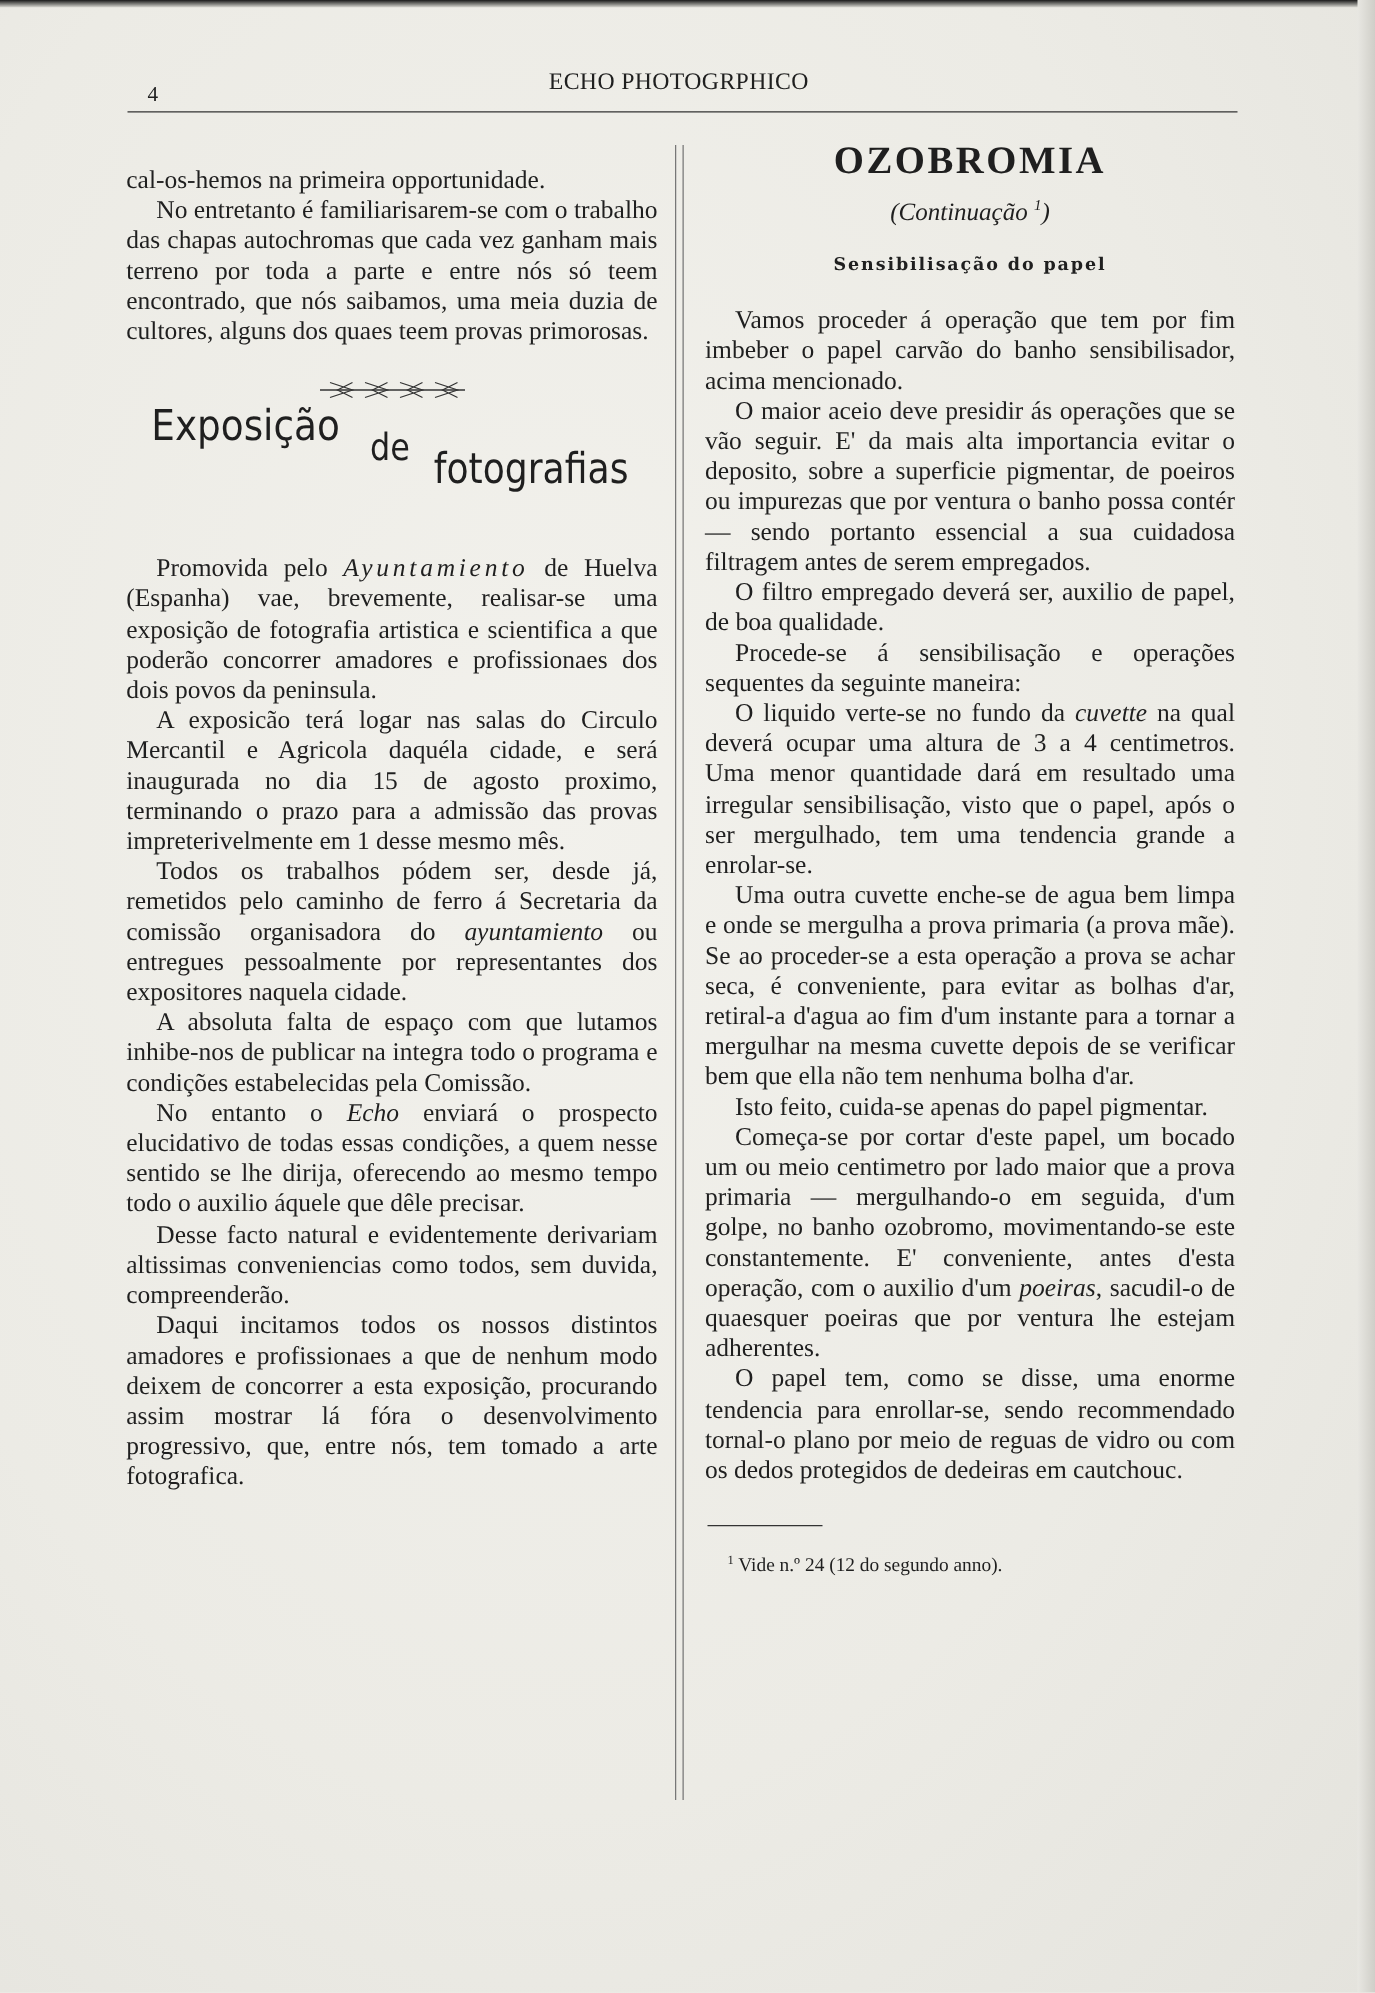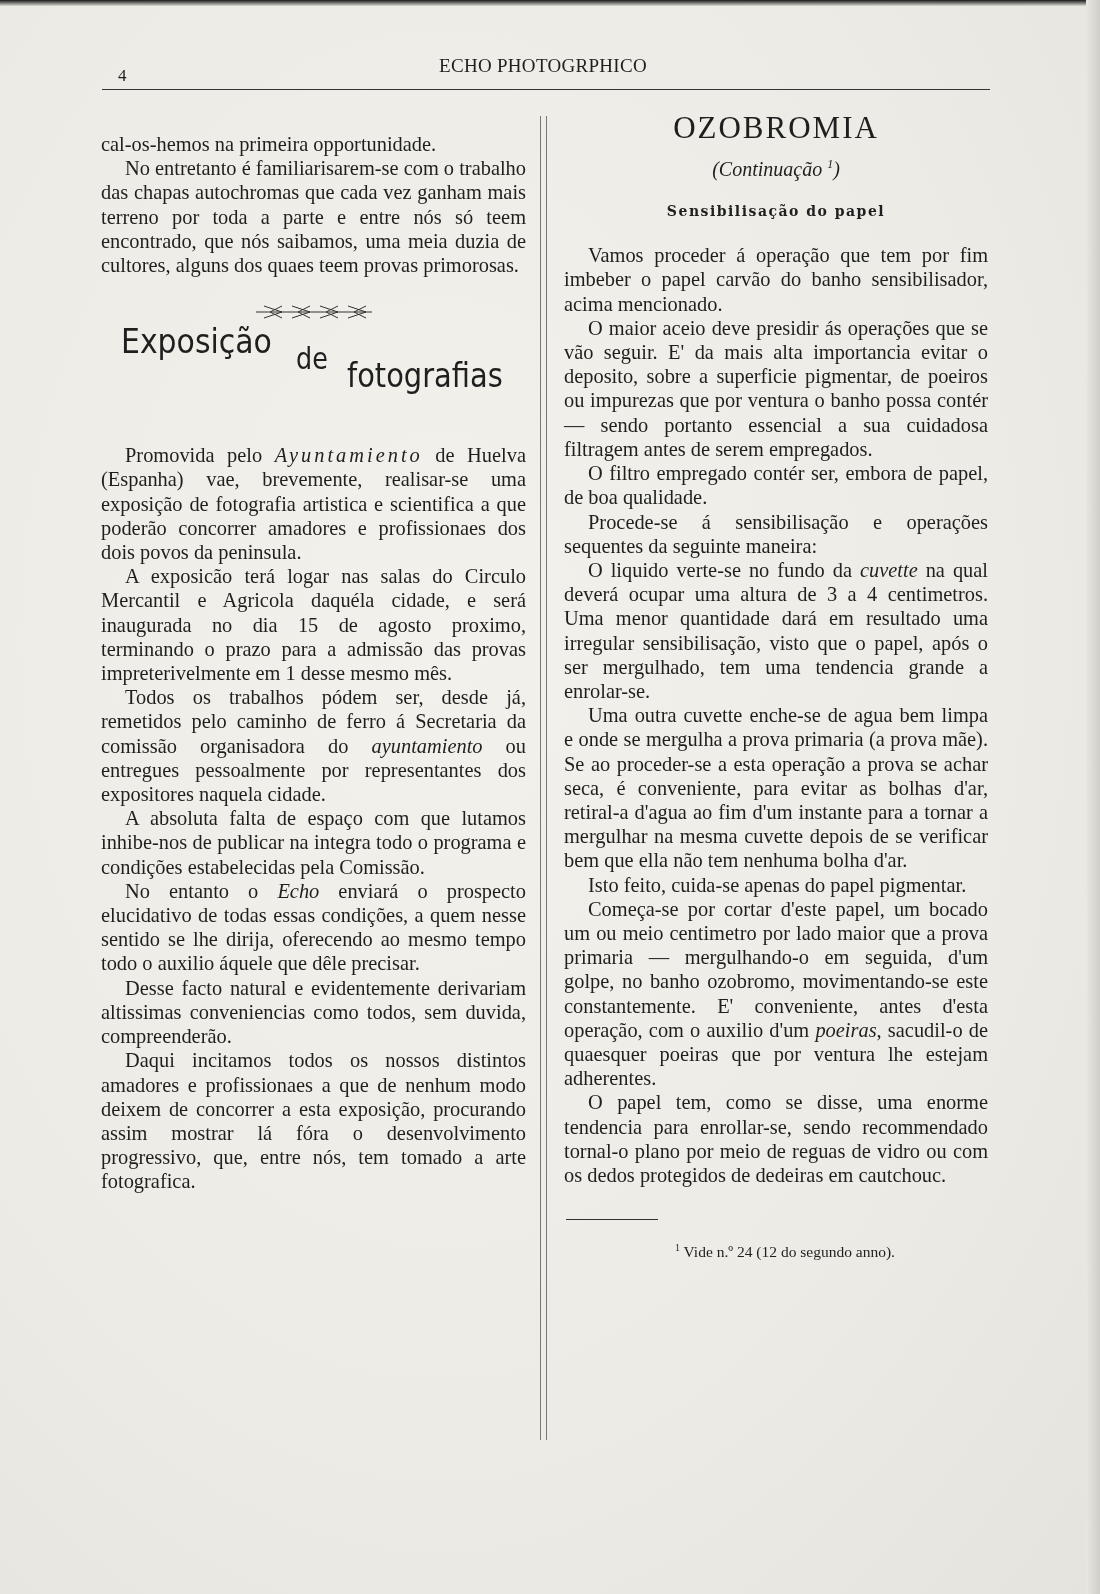--- a/index.html
+++ b/index.html
@@ -54,35 +54,35 @@
   .art-title {
     position: relative; height: 88px; margin-top: 8px; margin-bottom: 26px;
     font-family: "DejaVu Sans", sans-serif; font-weight: normal;
   }
   .art-title span { position: absolute; white-space: nowrap; }
   .t1 { left: 20px; top: 0; font-size: 34px; transform: scaleX(0.88); transform-origin: left; }
   .t2 { left: 195px; top: 18px; font-size: 30px; transform: scaleX(0.85); transform-origin: left; }
   .t3 { left: 246px; top: 34px; font-size: 34px; transform: scaleX(0.85); transform-origin: left; }
   .oz-title {
     text-align: center; font-size: 31px; letter-spacing: 2px; margin: 0 0 12px 0;
-    font-family: "Liberation Serif", serif; font-weight: normal;
+    font-family: "Liberation Serif", serif; font-weight: bold;
   }
   .oz-sub {
     text-align: center; font-size: 20px; font-style: italic; margin: 0 0 18px 0;
   }
   .oz-sub sup { font-size: 12px; }
   .oz-section {
     text-align: center; font-size: 14px; font-weight: bold; letter-spacing: 1.5px;
     margin: 0 0 20px 0; font-family: "DejaVu Serif", serif;
   }
   .footnote-rule {
     width: 92px; height: 0; border-top: 1px solid #333; margin: 32px 0 0 2px;
   }
   .footnote {
-    margin-top: 16px; font-size: 15.5px; padding-left: 18px; text-align: center;
+    margin-top: 16px; font-size: 15.5px; padding-left: 18px;
   }
   .footnote sup { font-size: 10px; }
   em, i { font-style: italic; }
   .spaced { letter-spacing: 3px; }
 </style>
 </head>
 <body>
 
 <div class="page">
   <div class="top-edge"></div>
@@ -125,21 +125,21 @@
 
   <div class="col-divider"></div>
 
   <div class="col col-right">
     <h1 class="oz-title">OZOBROMIA</h1>
     <div class="oz-sub"><span>(Continuação</span> <sup>1</sup><span>)</span></div>
     <div class="oz-section">Sensibilisação do papel</div>
 
     <p>Vamos proceder á operação que tem por fim imbeber o papel carvão do banho sensibilisador, acima mencionado.</p>
     <p>O maior aceio deve presidir ás operações que se vão seguir. E' da mais alta importancia evitar o deposito, sobre a superficie pigmentar, de poeiros ou impurezas que por ventura o banho possa contér — sendo portanto essencial a sua cuidadosa filtragem antes de serem empregados.</p>
-    <p>O filtro empregado contér ser, embora de papel, de boa qualidade.</p>
+    <p>O filtro empregado deverá ser, auxilio de papel, de boa qualidade.</p>
     <p>Procede-se á sensibilisação e operações sequentes da seguinte maneira:</p>
     <p><span>O liquido verte-se no fundo da </span><i>cuvette</i><span> na qual deverá ocupar uma altura de 3 a 4 centimetros. Uma menor quantidade dará em resultado uma irregular sensibilisação, visto que o papel, após o ser mergulhado, tem uma tendencia grande a enrolar-se.</span></p>
     <p>Uma outra cuvette enche-se de agua bem limpa e onde se mergulha a prova primaria (a prova mãe). Se ao proceder-se a esta operação a prova se achar seca, é conveniente, para evitar as bolhas d'ar, retiral-a d'agua ao fim d'um instante para a tornar a mergulhar na mesma cuvette depois de se verificar bem que ella não tem nenhuma bolha d'ar.</p>
     <p>Isto feito, cuida-se apenas do papel pigmentar.</p>
     <p><span>Começa-se por cortar d'este papel, um bocado um ou meio centimetro por lado maior que a prova primaria — mergulhando-o em seguida, d'um golpe, no banho ozobromo, movimentando-se este constantemente. E' conveniente, antes d'esta operação, com o auxilio d'um </span><i>poeiras</i><span>, sacudil-o de quaesquer poeiras que por ventura lhe estejam adherentes.</span></p>
     <p>O papel tem, como se disse, uma enorme tendencia para enrollar-se, sendo recommendado tornal-o plano por meio de reguas de vidro ou com os dedos protegidos de dedeiras em cautchouc.</p>
 
     <div class="footnote-rule"></div>
     <div class="footnote"><sup>1</sup><span> Vide n.º 24 (12 do segundo anno).</span></div>
   </div>

